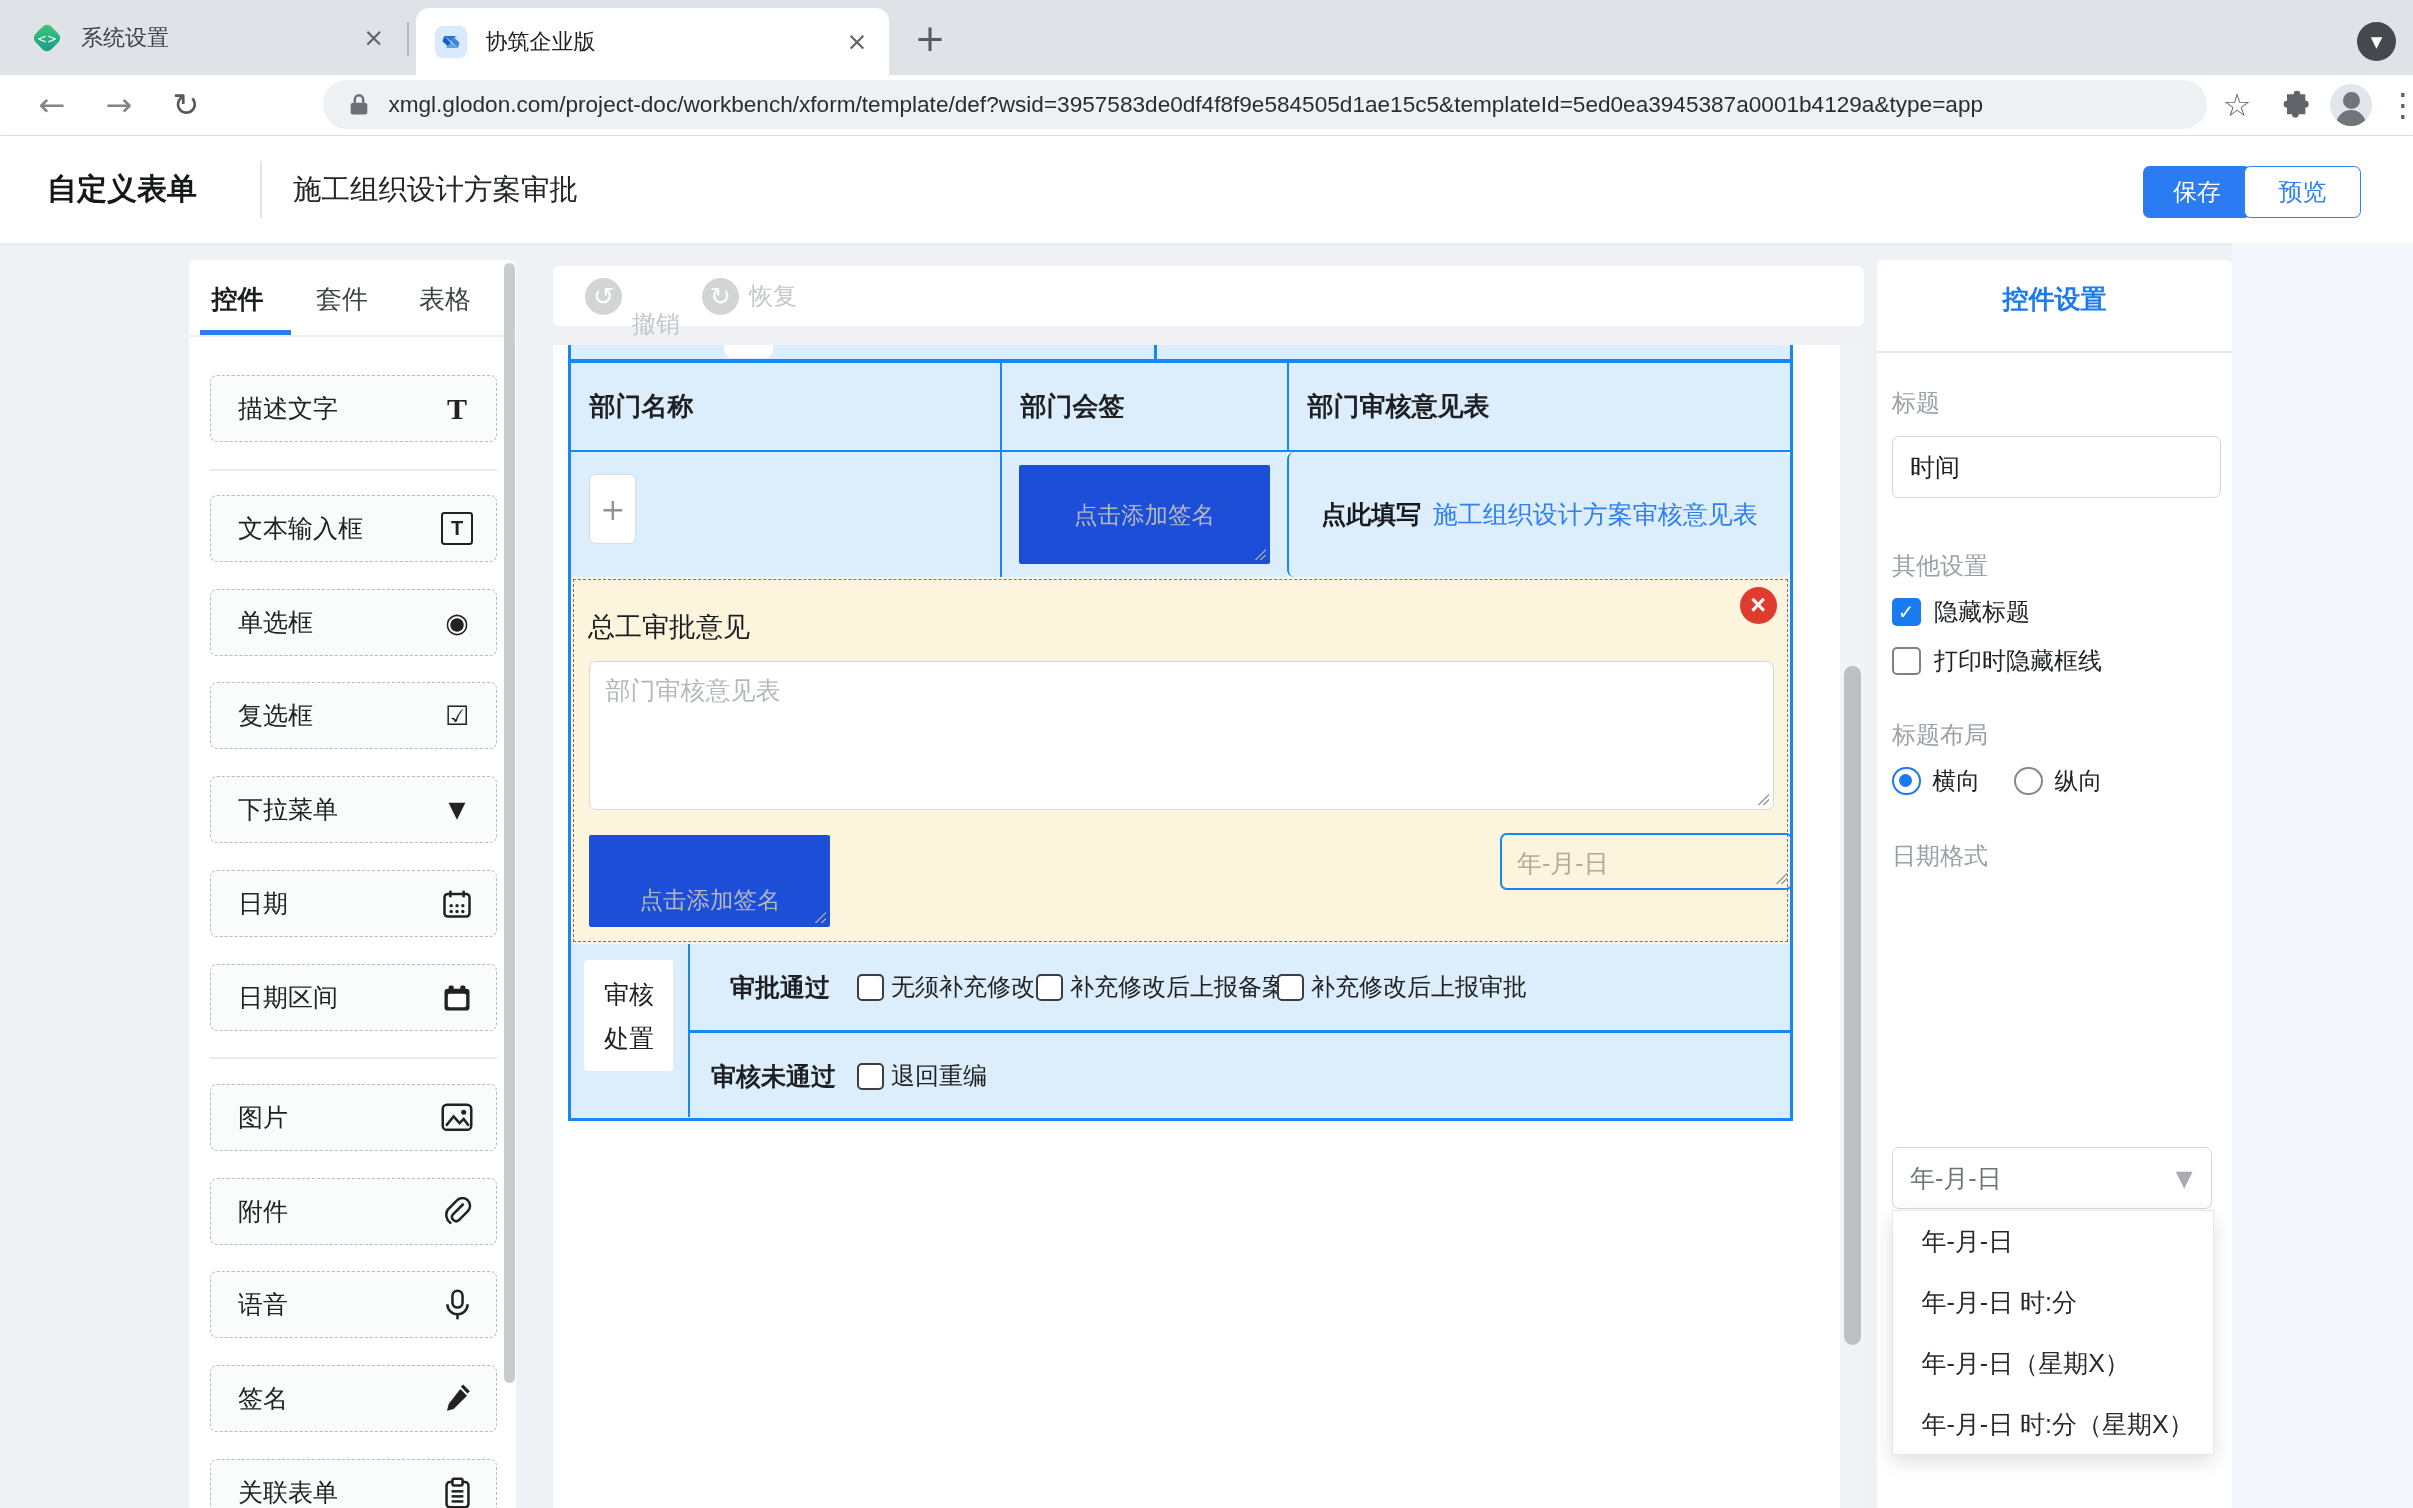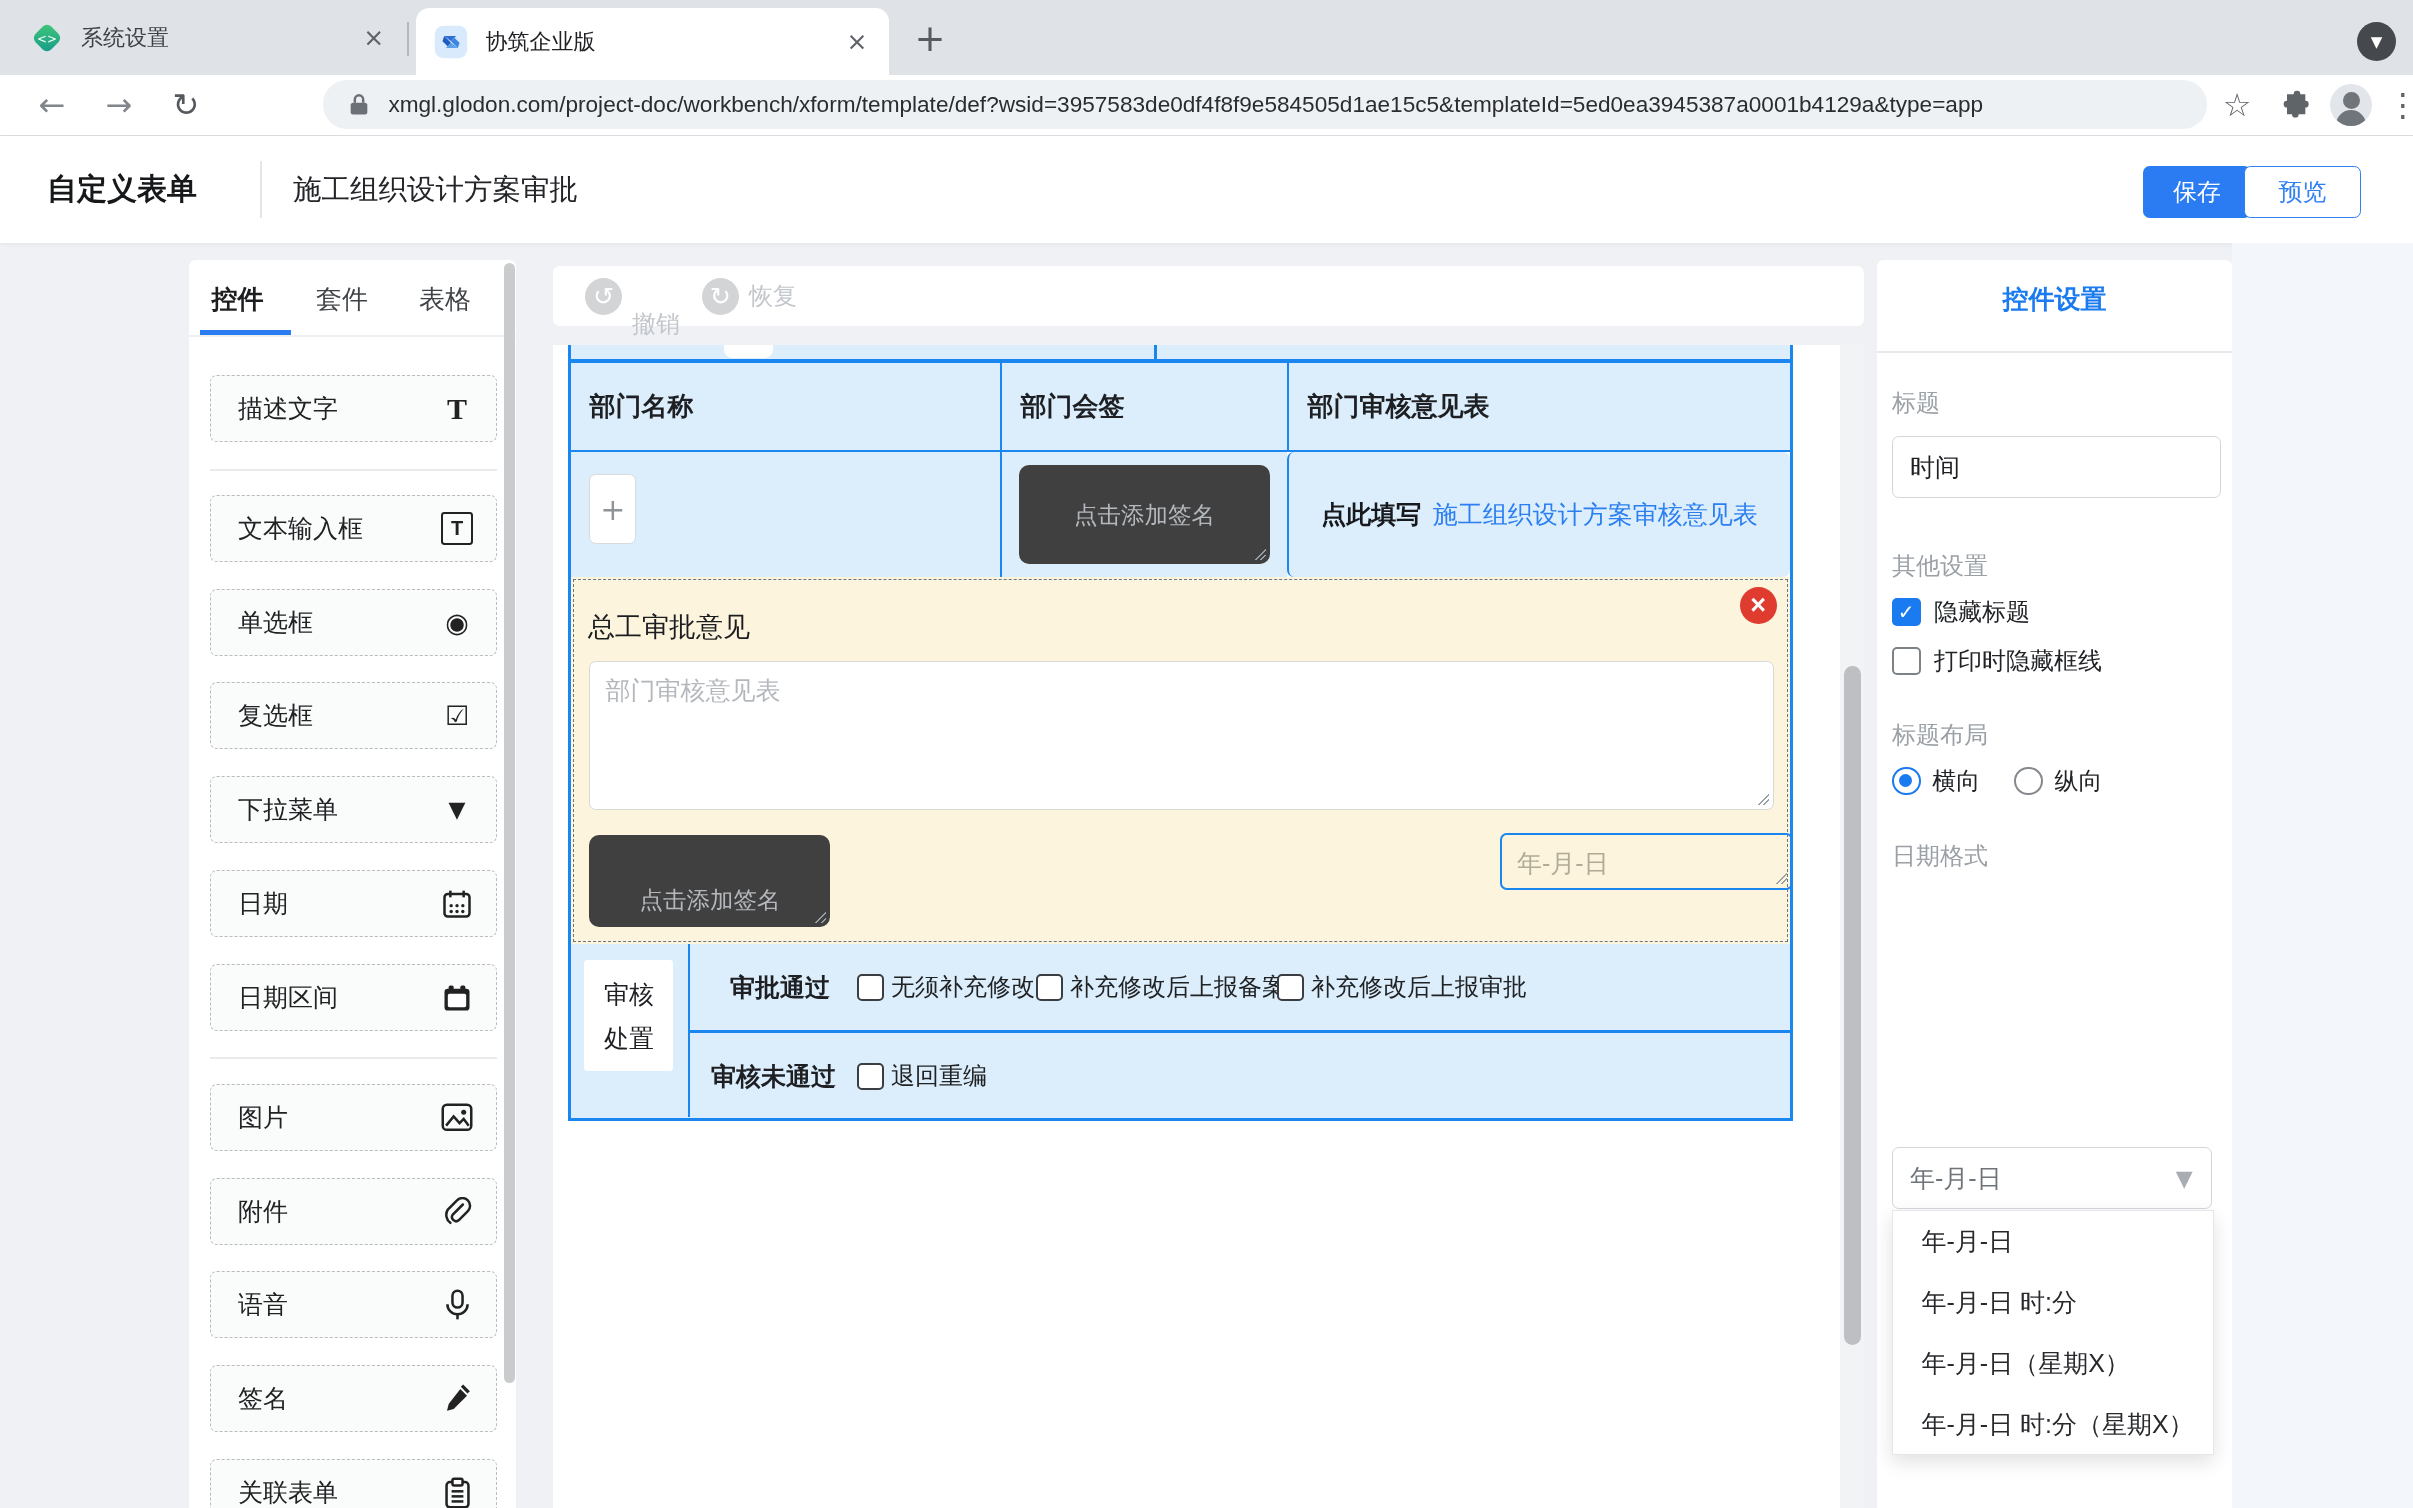--- a/index.html
+++ b/index.html
@@ -89,21 +89,21 @@
         border-left:3.4px solid #1a86f0;border-right:3.4px solid #1a86f0;display:flex;}
   .hcell{box-sizing:border-box;display:flex;align-items:center;padding-left:18.4px;
          font-size:26px;font-weight:700;color:#1d1f23;background:#dceefc;}
   .r2{position:absolute;left:0;top:105px;width:1225px;height:127px;box-sizing:border-box;
       border-left:3.4px solid #1a86f0;border-right:3.4px solid #1a86f0;border-top:2.5px solid #1a86f0;display:flex;}
   .r2cell{box-sizing:border-box;position:relative;background:#dceefc;}
   .colb{border-left:2.5px solid #1a86f0;}
   .plus-btn{position:absolute;left:18.4px;top:22px;width:47px;height:70px;background:#fff;border:1.7px solid #d8dadc;
             border-radius:6.7px;box-sizing:border-box;display:flex;align-items:center;justify-content:center;
             color:#909498;font-size:30px;}
-  .signbox{position:absolute;background:#404040;border-radius:10px;display:flex;align-items:center;justify-content:center;
+  .signbox{position:absolute;background:#1d4ed8;border-radius:2px;display:flex;align-items:center;justify-content:center;
            color:#b4b8bc;font-size:23.5px;}
   .resize{position:absolute;right:4.2px;bottom:4.2px;width:12.6px;height:12.6px;
           background:linear-gradient(135deg,transparent 0 55%,#9aa0a6 55% 63%,transparent 63% 76%,#9aa0a6 76% 84%,transparent 84%);}
   .fillline{position:absolute;left:0;top:0;width:100%;height:100%;display:flex;align-items:center;justify-content:center;
             font-size:25px;}
   .fill-prefix{font-weight:700;color:#17191c;}
   .fill-link{color:#2b7ff0;margin-left:11.7px;}
 
   .ysec{position:absolute;left:0;top:232px;width:1225px;height:367px;background:#fcf4dc;box-sizing:border-box;
         border-left:3.4px solid #1a86f0;border-right:3.4px solid #1a86f0;}

